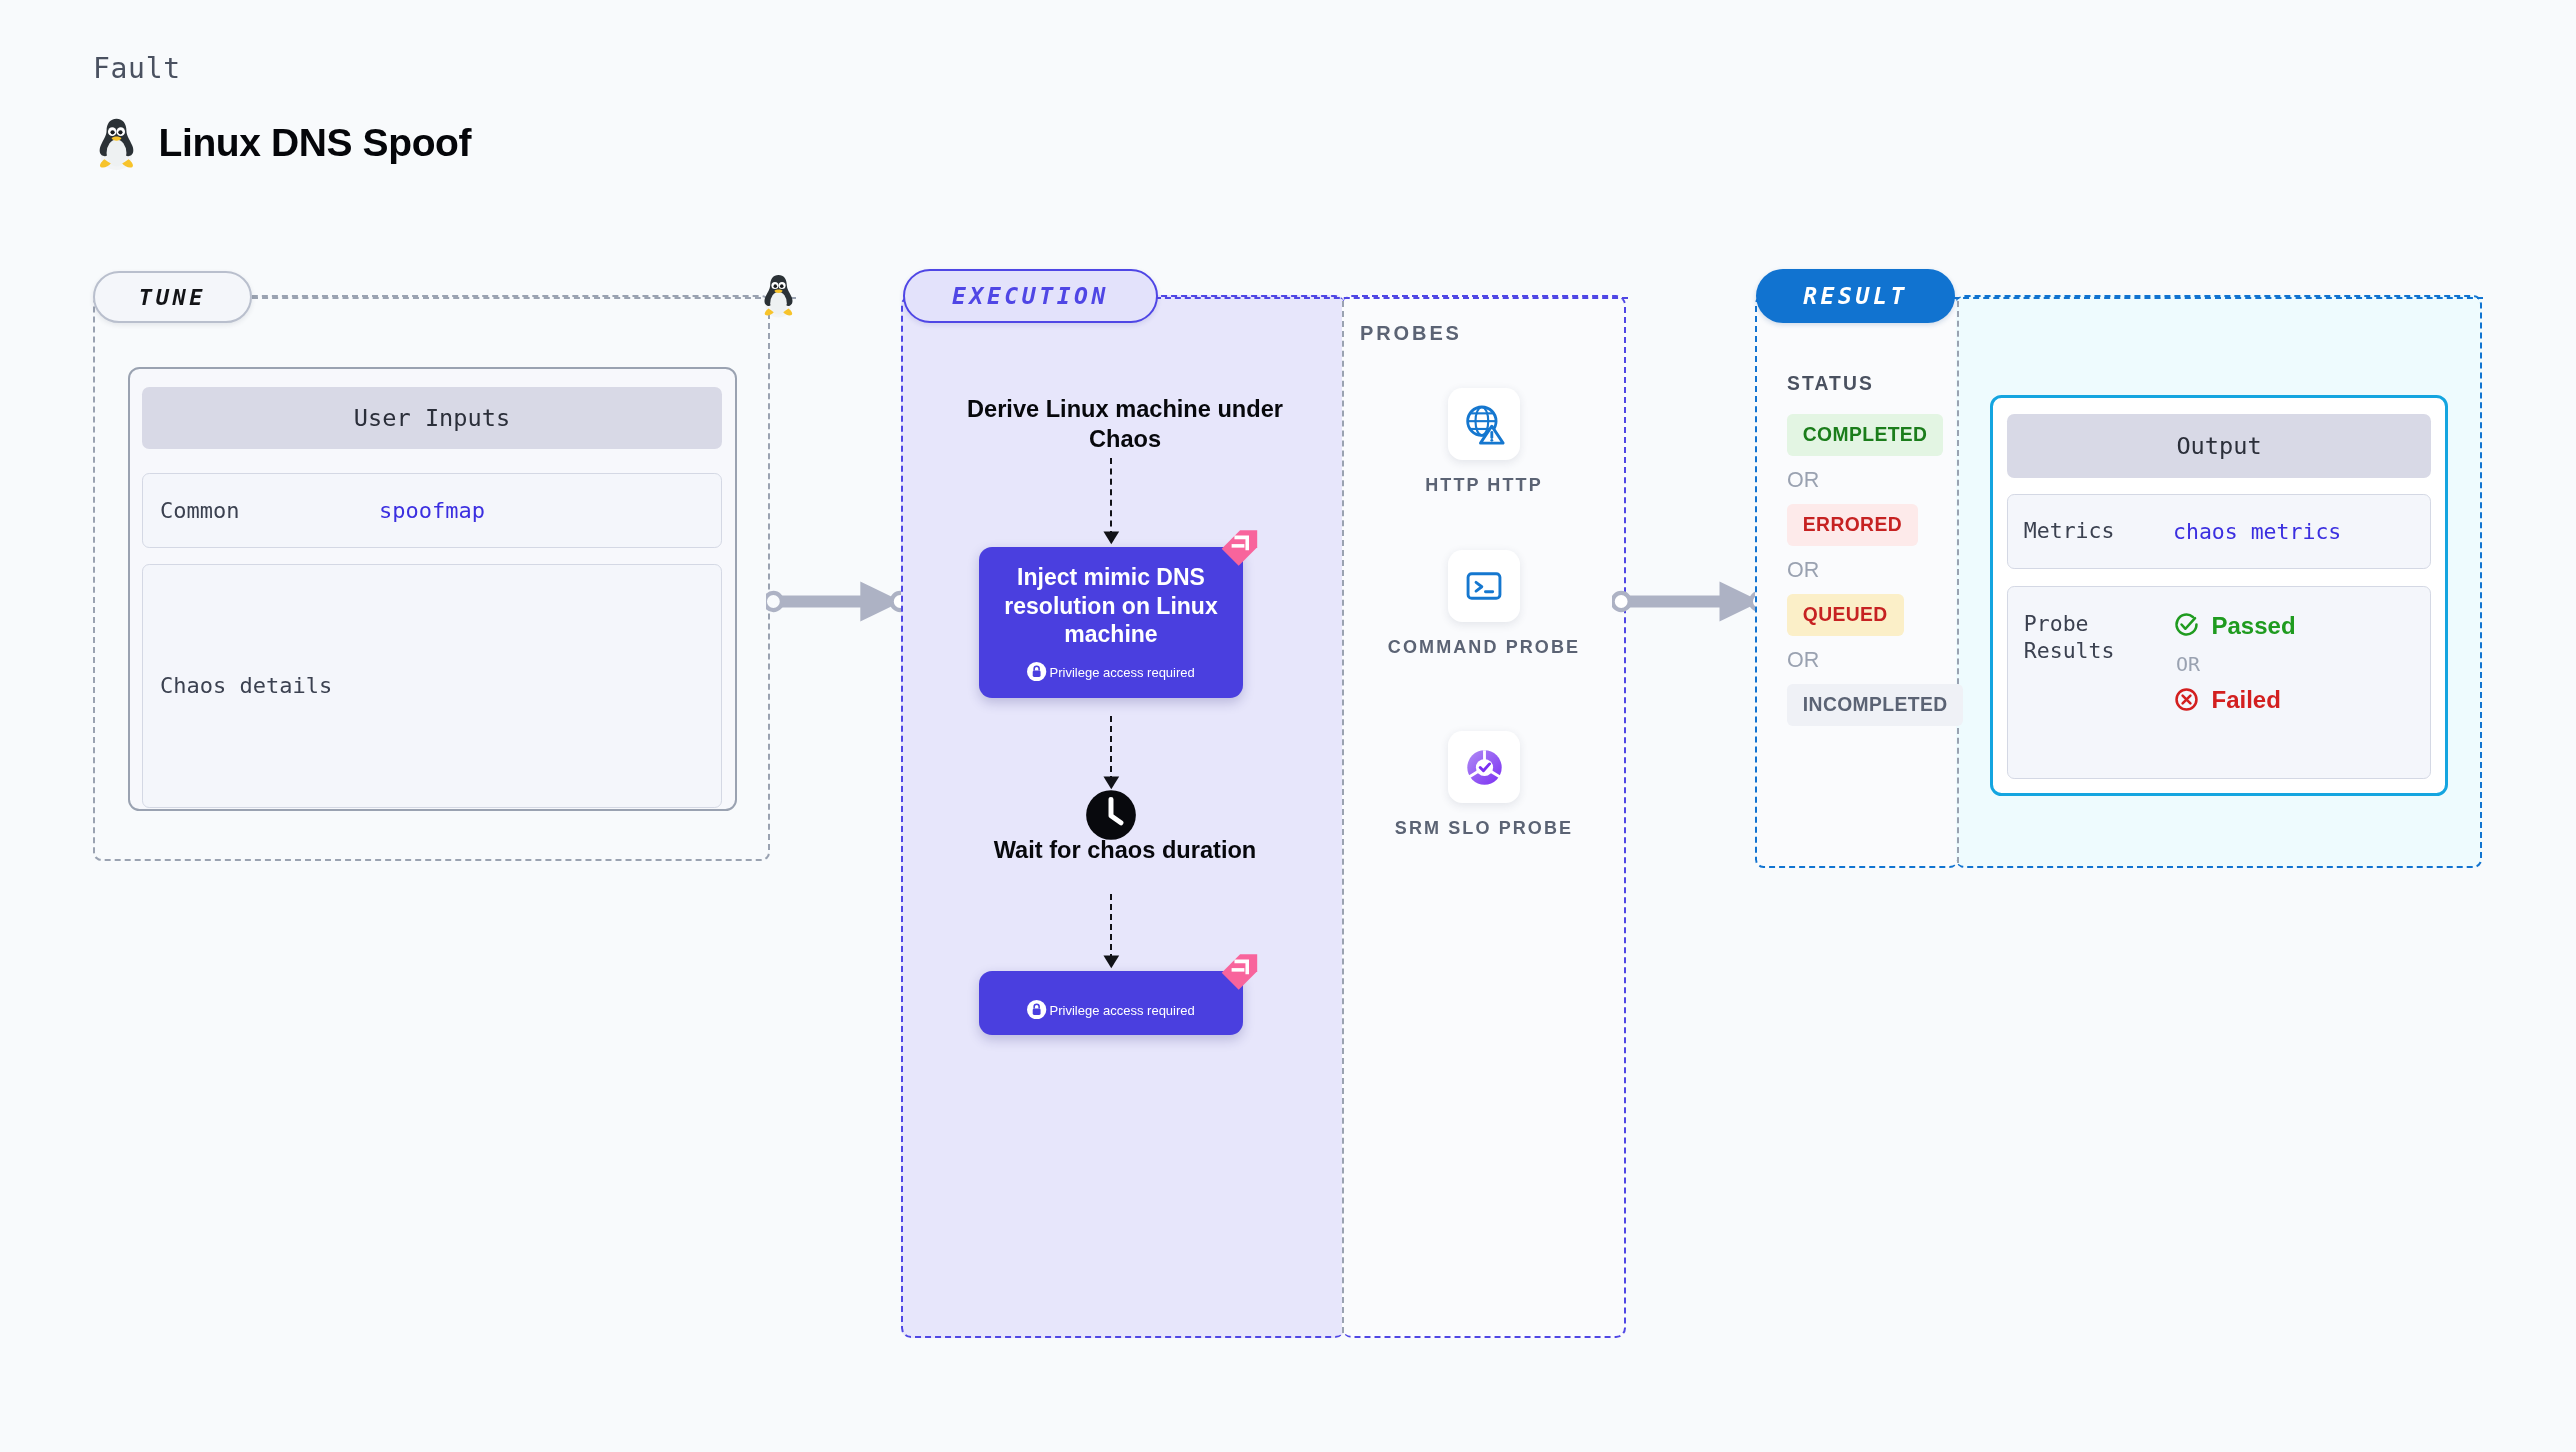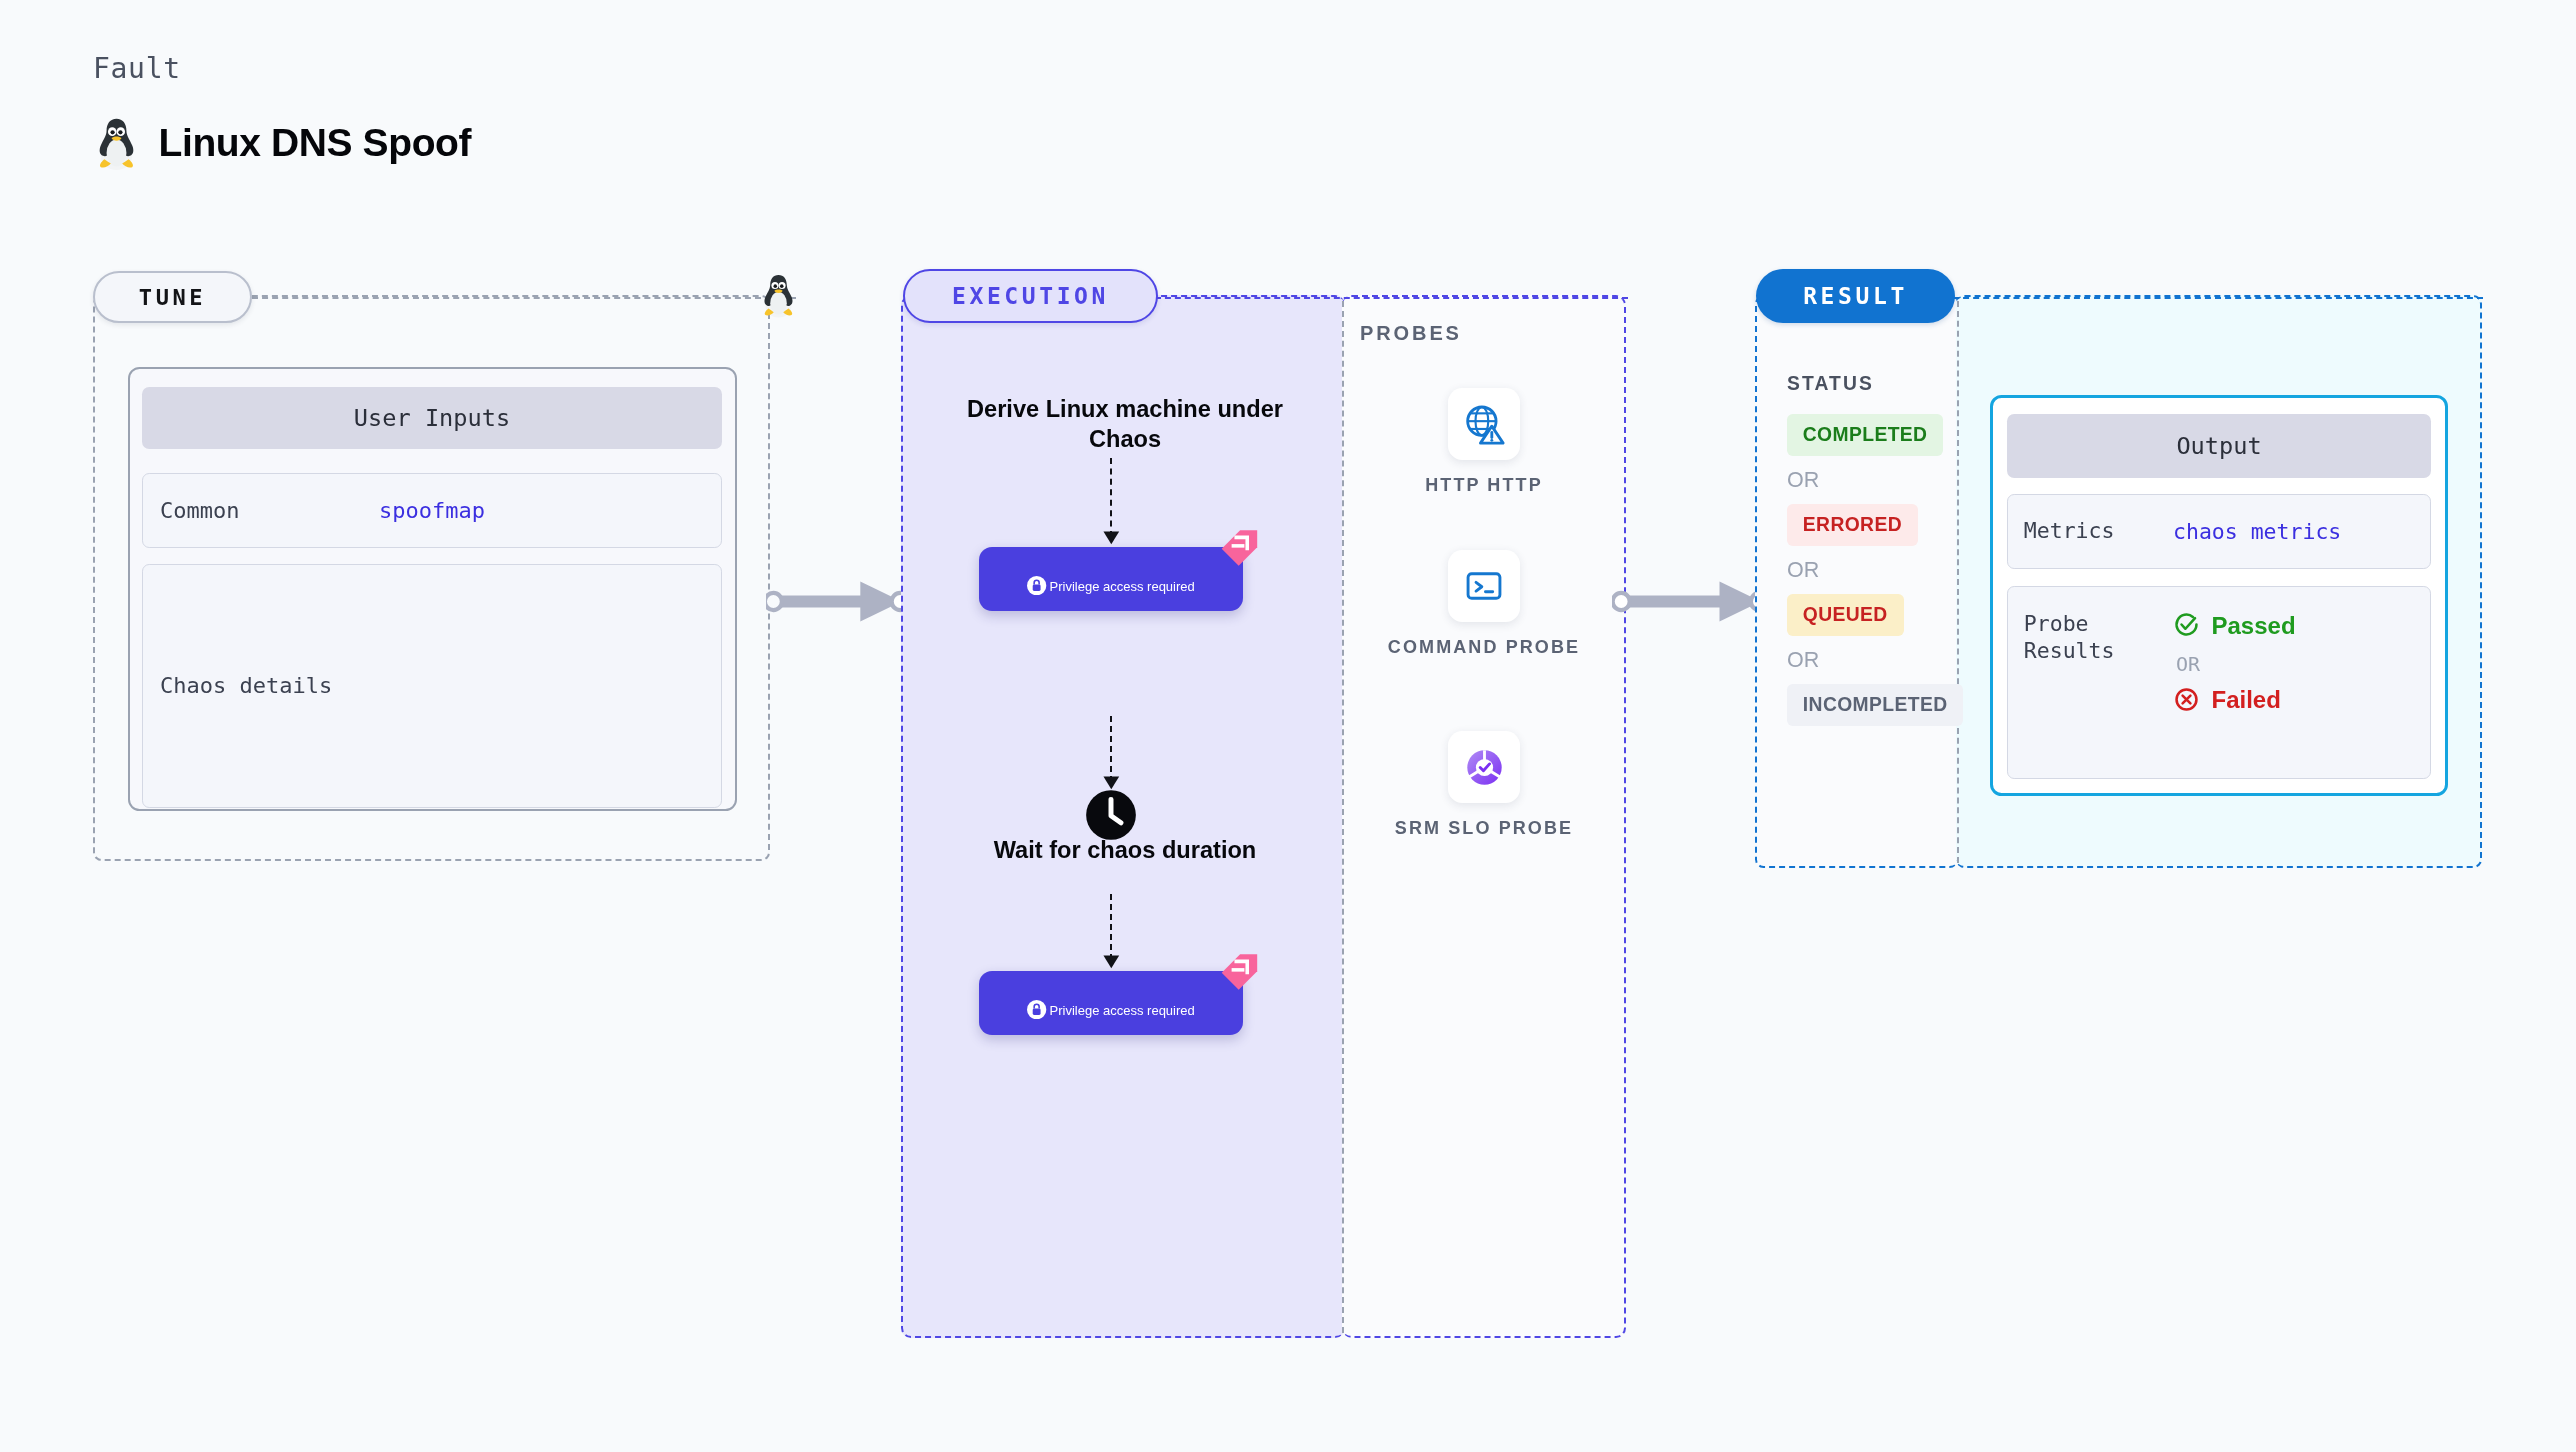--- a/index.html
+++ b/index.html
@@ -27,20 +27,21 @@
   .tux { display: block; }
 
   
   .pill {
     display: flex; align-items: center; justify-content: center;
     border-radius: 716px;
     font-family: "DejaVu Sans Mono", monospace;
     font-weight: bold;
     letter-spacing: 3.6px;
     z-index: 5;
+    font-style: italic;
   }
   #tune-pill {
     left: 93px; top: 271px; width: 159px; height: 52px;
     background: #f4f6fa; border: 2.1px solid #b9bfcd; color: #131417;
     font-size: 22px;
     box-shadow: 0 2.1px 5px rgba(35,45,70,.10);
   }
   #execution-pill {
     left: 903px; top: 269px; width: 255px; height: 54px;
     background: #e3e2fb; border: 2.9px solid #4f46e5; color: #4f46e5;
@@ -302,20 +303,21 @@
 </div>
 
 <div class="abs exec-card" id="card-inject">
   <div class="ribbon">
     <svg width="44" height="42" viewBox="0 0 62 58">
       <path d="M8 30 L34 4 L58 4 L58 28 L32 54 Z" fill="#f8649c"></path>
       <path d="M26 14 L44 14 L44 32" stroke="#ffffff" stroke-width="5" fill="none"></path>
       <path d="M22 26 L40 26" stroke="#ffffff" stroke-width="5"></path>
     </svg>
   </div>
+  <div class="exec-card-title">Inject mimic DNS resolution on Linux machine</div>
   <div class="priv-row">
     <span>
       <svg width="19.3" height="19.3" viewBox="0 0 27 27">
         <circle cx="13.5" cy="13.5" r="13.5" fill="#ffffff"></circle>
         <rect x="8" y="12" width="11" height="9" rx="2" fill="#4a3fdf"></rect>
         <path d="M10 12v-2.5a3.5 3.5 0 1 1 7 0V12" stroke="#4a3fdf" stroke-width="2.2" fill="none"></path>
       </svg>
     </span>
     <span class="priv-text">Privilege access required</span>
   </div>

